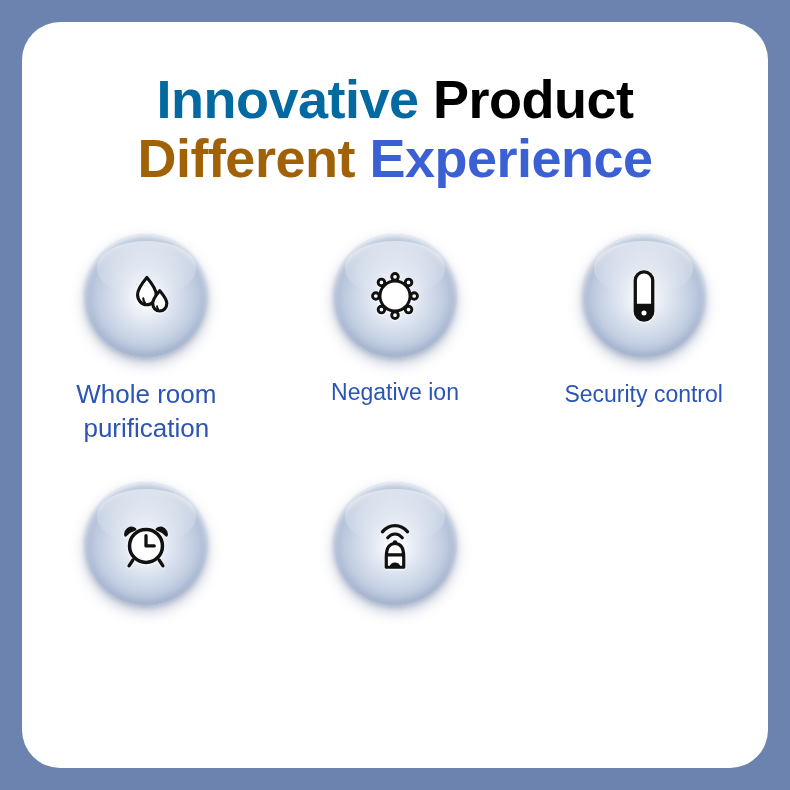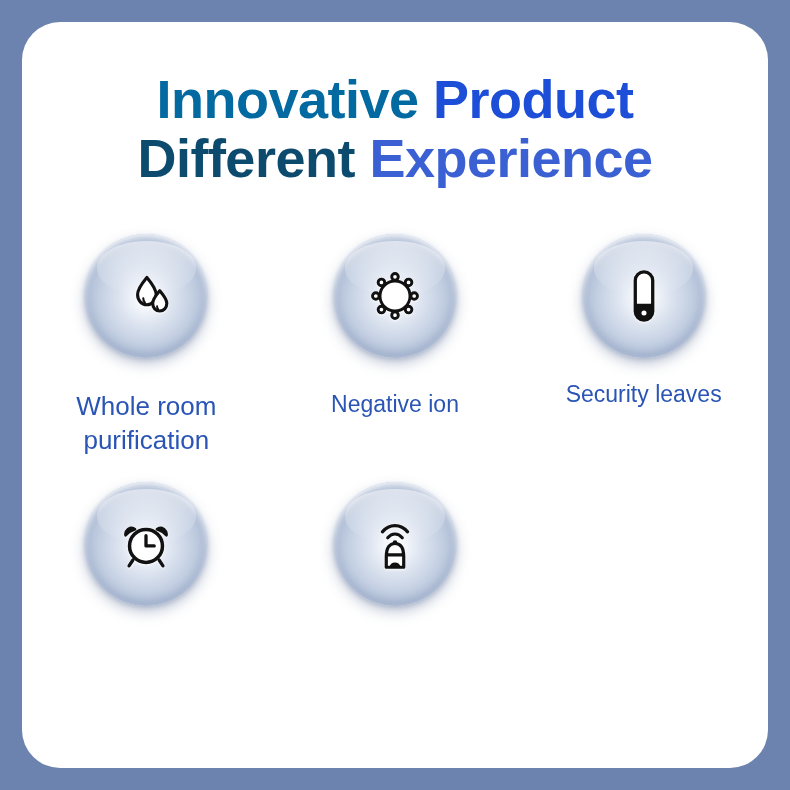--- a/index.html
+++ b/index.html
@@ -41,22 +41,22 @@
     width: 746px;
     text-align: center;
     line-height: 1.10;
     font-weight: bold;
     font-size: 54px;
     letter-spacing: -0.5px;
     white-space: nowrap;
   }
   .headline .line { display: block; }
   .w-innovative { color: #0369a1; }
-  .w-product    { color: #1d4ed8; }
-  .w-different  { color: #0c4a6e; }
+  .w-product    { color: #000000; }
+  .w-different  { color: #a16207; }
   .w-experience { color: #3a60d3; margin-top: 48px; }
 
   
   .grid {
     position: absolute;
     left: 0;
     top: 212px;
     width: 746px;
     display: grid;
     grid-template-columns: repeat(3, 1fr);
@@ -107,21 +107,21 @@
   }
   .badge svg {
     position: relative;
     z-index: 2;
     display: block;
     filter: drop-shadow(0 1px 1px rgba(255,255,255,0.85));
   }
 
   
   .label {
-    margin-top: 32px;
+    margin-top: 20px;
     text-align: center;
     color: #2a55b5;
     font-size: 26px;
     line-height: 1.30;
     font-weight: normal;
     white-space: pre-line;
   }
   .label.single { font-size: 23px; }
 
   .row2 .label { margin-top: 22px; }
@@ -181,21 +181,21 @@
         <div class="badge">
           <span>
             <svg width="62" height="62" viewBox="0 0 64 64">
               <rect x="23" y="7" width="18" height="50" rx="9" ry="9" fill="#ffffff" stroke="#111111" stroke-width="3.4"></rect>
               <path d="M23 41h18v7a9 9 0 0 1-9 9 9 9 0 0 1-9-9z" fill="#111111"></path>
               <rect x="23" y="40" width="18" height="3" fill="#111111"></rect>
               <circle cx="32" cy="49.5" r="2.6" fill="#ffffff"></circle>
             </svg>
           </span>
         </div>
-        <div class="label single">Security leaves</div>
+        <div class="label single">Security control</div>
       </div>
 
       <div class="cell row2">
         <div class="badge">
           <span>
             <svg width="62" height="62" viewBox="0 0 64 64">
               <path d="M13.5 16.5c-2.2 2-3.2 4.6-2.6 6.6 2.8-3 6.2-5.2 9.8-6.3-1.7-1.6-4.6-2-7.2-.3z" fill="#111111" stroke="#111111" stroke-width="2.6" stroke-linejoin="round"></path>
               <path d="M50.5 16.5c2.2 2 3.2 4.6 2.6 6.6-2.8-3-6.2-5.2-9.8-6.3 1.7-1.6 4.6-2 7.2-.3z" fill="#111111" stroke="#111111" stroke-width="2.6" stroke-linejoin="round"></path>
               <path d="M18.5 48.5l-4 6" fill="none" stroke="#111111" stroke-width="3.4" stroke-linecap="round"></path>
               <path d="M45.5 48.5l4 6" fill="none" stroke="#111111" stroke-width="3.4" stroke-linecap="round"></path>

